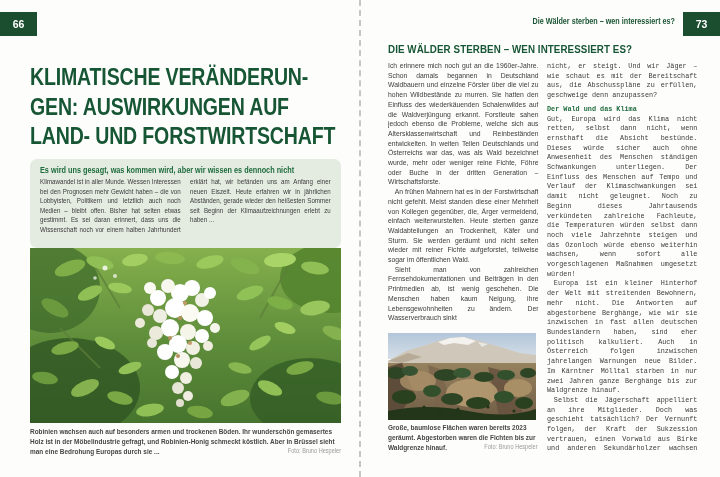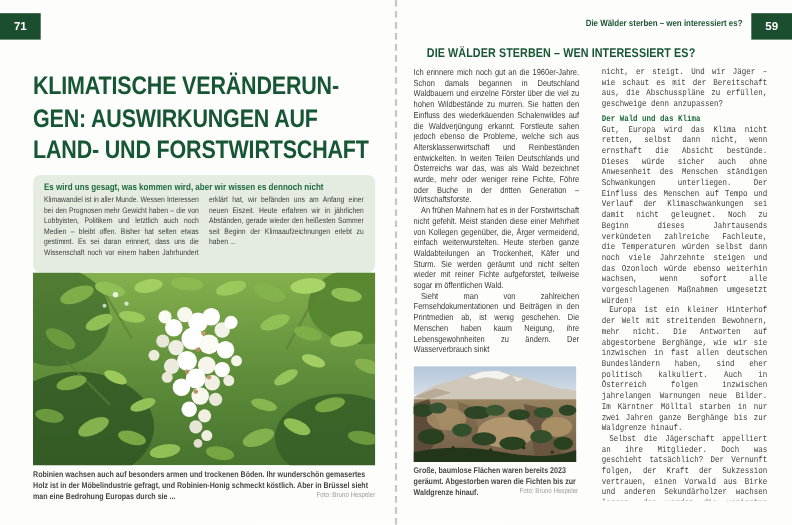--- a/index.html
+++ b/index.html
@@ -29,38 +29,38 @@
     text-align:justify;column-count:2;column-gap:11px;column-fill:auto;overflow:hidden;}
   .photo{display:block;}
   .photo-left{position:absolute;left:30px;top:248px;}
   .caption{position:relative;font-size:7.6px;line-height:9.8px;font-weight:bold;color:#474747;text-align:left;}
   .caption-left{position:absolute;left:30px;top:427px;width:366px;}
   .credit{position:absolute;right:0;bottom:1px;font-weight:normal;font-size:6.6px;color:#9b9b9b;}
   
   .heading{position:absolute;left:28px;top:43px;width:380px;color:#175634;font-weight:bold;
     font-size:11.5px;white-space:nowrap;letter-spacing:.1px;}
   .col{position:absolute;top:61px;width:150px;}
-  #col1{left:16px;}
+  #col1{left:28px;}
   #col2{left:187px;font-family:Liberation Mono, monospace;}
   .coltext{width:177px;font-size:8px;line-height:9.7px;color:#3b3b3b;text-align:justify;overflow:hidden;}
   #col1 .coltext{height:271px;}
   #col2 .coltext{height:394px;}
   .coltext p{margin:0;}
   .coltext p.ind{text-indent:8px;}
   .subhead{font-weight:bold;color:#1e6b3c;margin-top:4px !important;}
   .caption-right{width:176px;margin-top:3px;}
   .photo-right{margin-top:1px;}
 </style>
 </head>
 <body>
 
 <div class="spread">
 
   <div class="page" id="page-left">
-    <div class="pagenum" id="num96">71</div>
+    <div class="pagenum" id="num96">66</div>
 
     <div class="title cond">
       <div>KLIMATISCHE VERÄNDERUN-</div>
       <div>GEN: AUSWIRKUNGEN AUF</div>
       <div>LAND- UND FORSTWIRTSCHAFT</div>
     </div>
 
     <div class="intro-box">
       <div class="intro-head cond">Es wird uns gesagt, was kommen wird, aber wir wissen es dennoch nicht</div>
       <div class="intro-body cond">Klimawandel ist in aller Munde. Wessen Interessen bei den Prognosen mehr Gewicht haben – die von Lobbyisten, Politikern und letztlich auch noch Medien – bleibt offen. Bisher hat selten etwas gestimmt. Es sei daran erinnert, dass uns die Wissenschaft noch vor einem halben Jahrhundert erklärt hat, wir befänden uns am Anfang einer neuen Eiszeit. Heute erfahren wir in jährlichen Abständen, gerade wieder den heißesten Sommer seit Beginn der Klimaaufzeichnungen erlebt zu haben ...</div>
@@ -159,21 +159,21 @@
     </svg>
 
     <div class="caption cond caption-left">
       <span>Robinien wachsen auch auf besonders armen und trockenen Böden. Ihr wunderschön gemasertes Holz ist in der Möbelindustrie gefragt, und Robinien-Honig schmeckt köstlich. Aber in Brüssel sieht man eine Bedrohung Europas durch sie ...</span>
       <span class="credit">Foto: Bruno Hespeler</span>
     </div>
   </div>
 
   <div class="page" id="page-right">
     <div class="running-header">Die Wälder sterben – wen interessiert es?</div>
-    <div class="pagenum" id="num97">59</div>
+    <div class="pagenum" id="num97">73</div>
 
     <div class="heading cond">DIE WÄLDER STERBEN – WEN INTERESSIERT ES?</div>
 
     <div class="col" id="col1">
       <div class="coltext cond">
         <p>Ich erinnere mich noch gut an die 1960er-Jahre. Schon damals begannen in Deutschland Waldbauern und einzelne Förster über die viel zu hohen Wildbestände zu murren. Sie hatten den Einfluss des wiederkäuenden Schalenwildes auf die Waldverjüngung erkannt. Forstleute sahen jedoch ebenso die Probleme, welche sich aus Altersklassenwirtschaft und Reinbeständen entwickelten. In weiten Teilen Deutschlands und Österreichs war das, was als Wald bezeichnet wurde, mehr oder weniger reine Fichte, Föhre oder Buche in der dritten Generation – Wirtschaftsforste.</p>
         <p class="ind">An frühen Mahnern hat es in der Forstwirtschaft nicht gefehlt. Meist standen diese einer Mehrheit von Kollegen gegenüber, die, Ärger vermeidend, einfach weiterwurstelten. Heute sterben ganze Waldabteilungen an Trockenheit, Käfer und Sturm. Sie werden geräumt und nicht selten wieder mit reiner Fichte aufgeforstet, teilweise sogar im öffentlichen Wald.</p>
         <p class="ind">Sieht man von zahlreichen Fernsehdokumentationen und Beiträgen in den Printmedien ab, ist wenig geschehen. Die Menschen haben kaum Neigung, ihre Lebensgewohnheiten zu ändern. Der Wasserverbrauch sinkt</p>
       </div>
 

